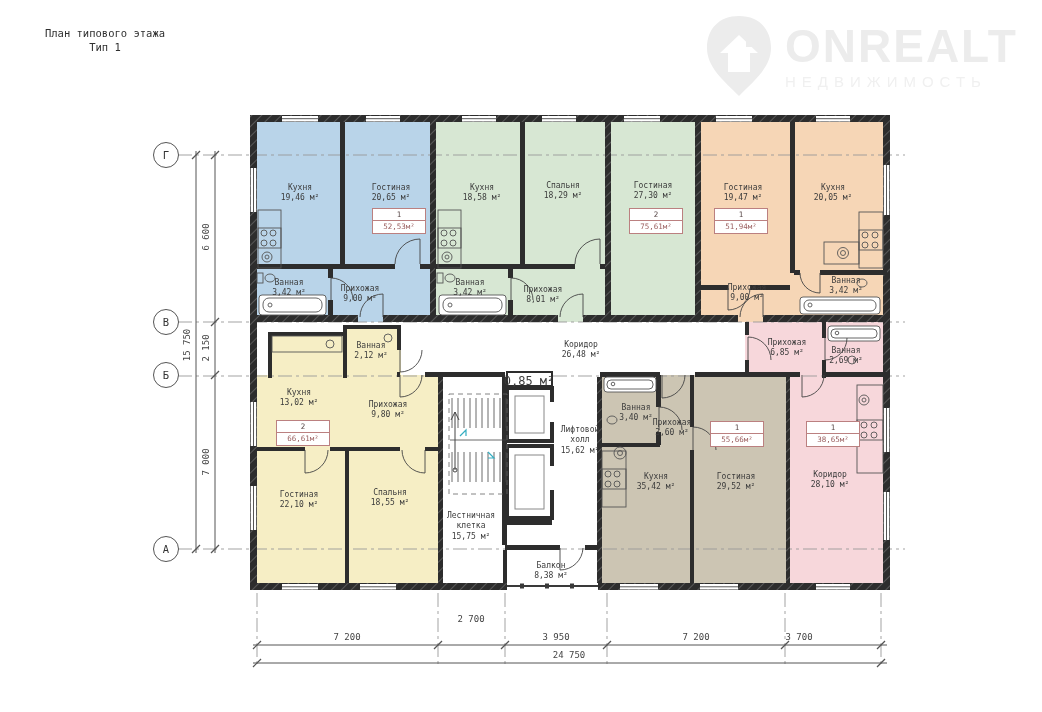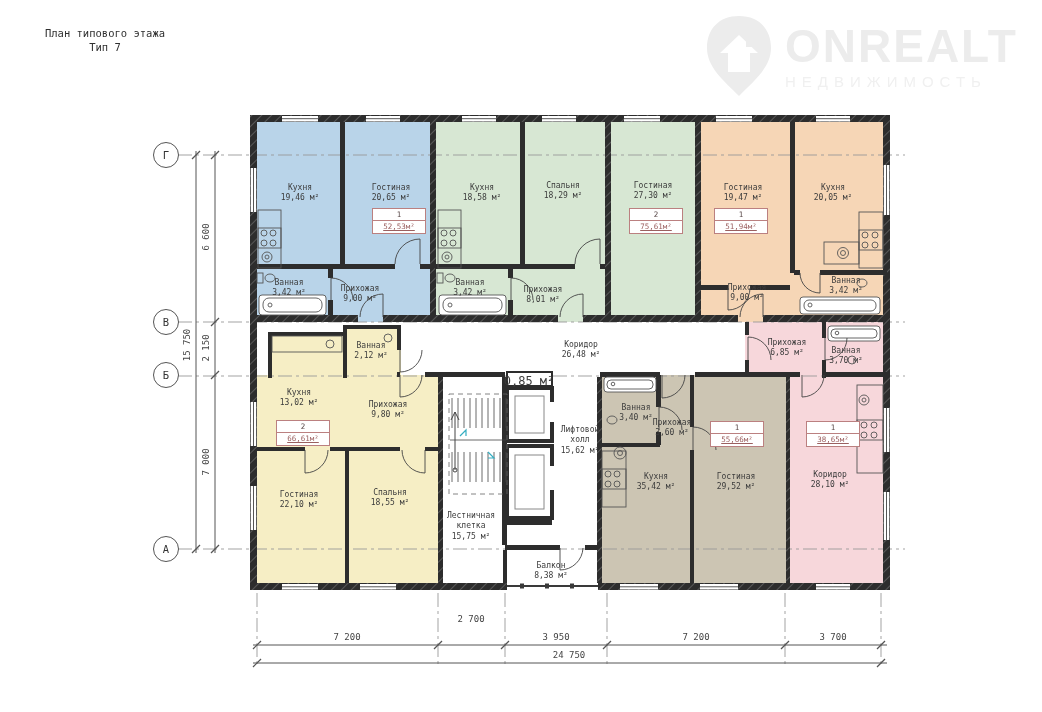--- a/index.html
+++ b/index.html
@@ -19,38 +19,38 @@
           color:#f0f0f0;margin-top:4px;}
   
   .lbl{position:absolute;transform:translate(-50%,-50%);text-align:center;
        font-size:8px;color:#3c3c3c;line-height:1.3;white-space:nowrap;}
   .lbl.wrap{white-space:normal;width:62px;}
   .lbl.small{font-size:12px;}
   
   .badge{position:absolute;transform:translate(-50%,-50%);width:52px;background:#fff;
          border:1px solid #bb8080;text-align:center;font-size:7.5px;color:#5a4a4a;}
   .bnum{border-bottom:1px solid #bb8080;height:11px;line-height:11px;}
-  .barea{height:12px;line-height:12px;color:#9b6060;text-decoration:underline;}
+  .barea{height:12px;line-height:12px;color:#9b6060;}
   
   .bubble{position:absolute;transform:translate(-50%,-50%);width:24px;height:24px;
           border-radius:50%;border:1.2px solid #555;background:#fff;text-align:center;
           line-height:24px;font-size:10.5px;color:#333;}
   
   .dim{position:absolute;transform:translate(-50%,-50%);font-size:9px;color:#444;
        white-space:nowrap;}
   .dim.vert{transform:translate(-50%,-50%) rotate(-90deg);}
 </style>
 </head>
 <body>
 
 <div id="stage">
 
   <div class="title">
     <div>План типового этажа</div>
-    <div>Тип 7</div>
+    <div>Тип 1</div>
   </div>
 
   <div class="wm">
     <svg width="72" height="88" viewBox="0 0 72 88">
       <path d="M36 4 C56 4 68 17 68 36 C68 55 52 68 36 84 C20 68 4 55 4 36 C4 17 16 4 36 4 Z" fill="#ececec"></path>
       <path d="M17 41 L36 23 L55 41 L47 41 L47 60 L25 60 L25 41 Z" fill="#ffffff"></path>
       <rect x="43" y="25" width="6" height="10" fill="#ececec"></rect>
     </svg>
     <div class="wm-text">
       <div class="wm-brand">ONREALT</div>
@@ -521,21 +521,21 @@
       <div class="bnum">1</div>
       <div class="barea">55,66м²</div>
     </div>
 
   <div class="lbl" style="left:787px;top:348px">
       <div>Прихожая</div>
       <div>6,85 м²</div>
     </div>
   <div class="lbl" style="left:846px;top:356px">
       <div>Ванная</div>
-      <div>3,70 м²</div>
+      <div>2,69 м²</div>
     </div>
   <div class="lbl" style="left:830px;top:480px">
       <div>Коридор</div>
       <div>28,10 м²</div>
     </div>
   <div class="badge" style="left:833px;top:434px">
       <div class="bnum">1</div>
       <div class="barea">38,65м²</div>
     </div>
 
@@ -561,21 +561,21 @@
 
   <div class="dim vert" style="left:206px;top:237px">6 600</div>
   <div class="dim vert" style="left:206px;top:348px">2 150</div>
   <div class="dim vert" style="left:206px;top:462px">7 000</div>
   <div class="dim vert" style="left:187px;top:345px">15 750</div>
 
   <div class="dim" style="left:347px;top:637px">7 200</div>
   <div class="dim" style="left:471px;top:619px">2 700</div>
   <div class="dim" style="left:556px;top:637px">3 950</div>
   <div class="dim" style="left:696px;top:637px">7 200</div>
-  <div class="dim" style="left:833px;top:637px">3 700</div>
+  <div class="dim" style="left:799px;top:637px">3 700</div>
   <div class="dim" style="left:569px;top:655px">24 750</div>
 
   <div class="bubble" style="left:166px;top:155px">Г</div>
   <div class="bubble" style="left:166px;top:322px">В</div>
   <div class="bubble" style="left:166px;top:375px">Б</div>
   <div class="bubble" style="left:166px;top:549px">А</div>
   <div class="bubble" style="left:257px;top:689px">1</div>
   <div class="bubble" style="left:438px;top:689px">2</div>
   <div class="bubble" style="left:505px;top:689px">2*</div>
   <div class="bubble" style="left:607px;top:689px">3</div>

